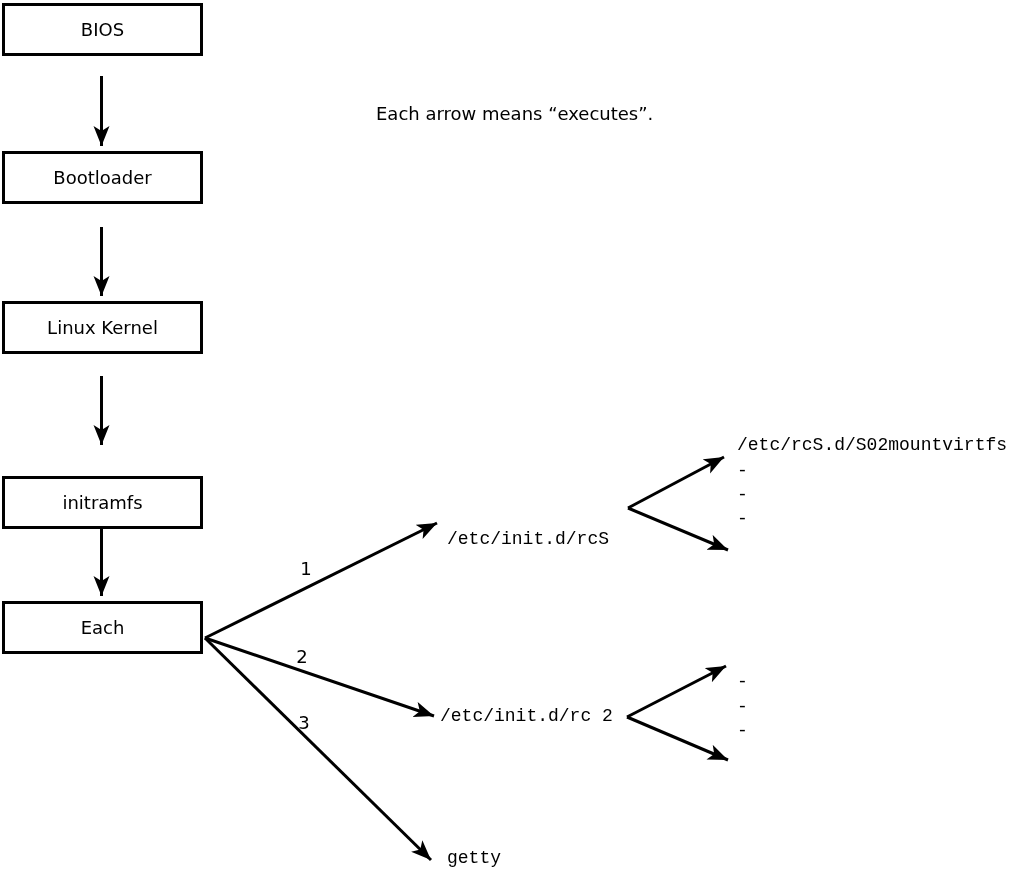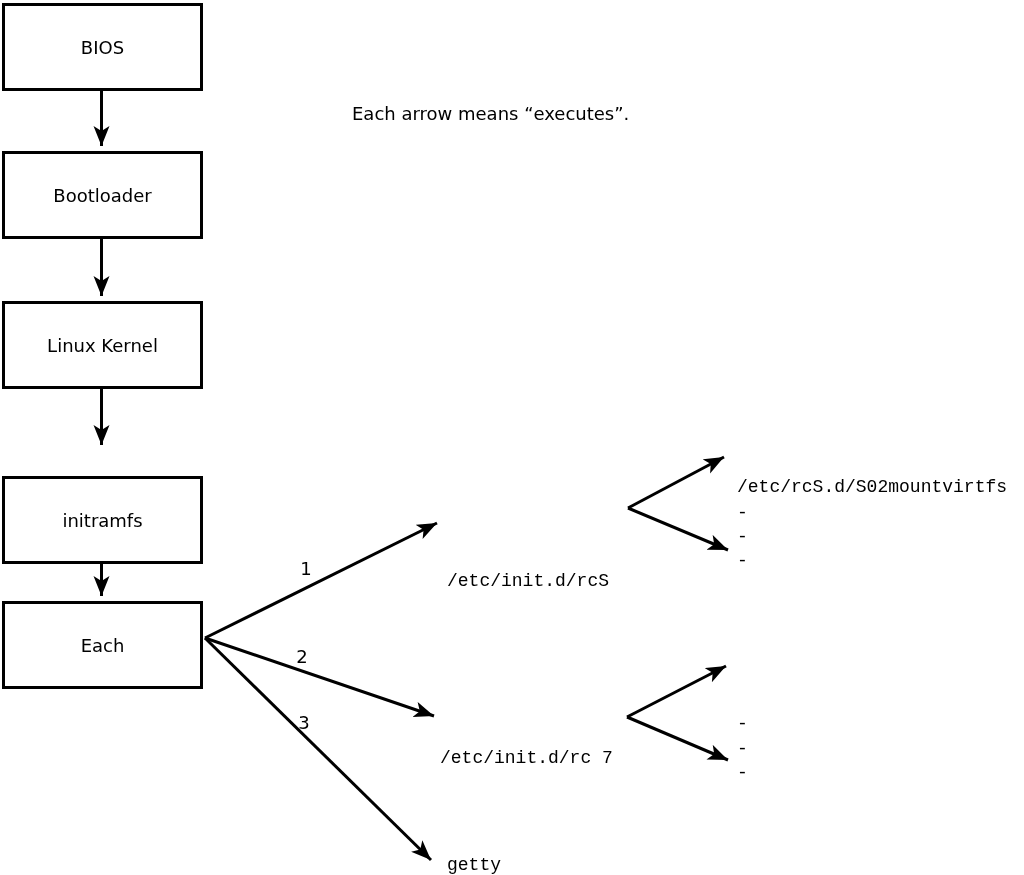--- a/index.html
+++ b/index.html
@@ -21,52 +21,51 @@
     left: 0;
     top: 0;
     width: 1024px;
     height: 875px;
     pointer-events: none;
   }
   .box {
     position: absolute;
     left: 2px;
     width: 201px;
-    height: 88px;
+    height: 53px;
     box-sizing: border-box;
     border: 3px solid #000000;
     background: #ffffff;
     display: flex;
     align-items: center;
     justify-content: center;
   }
   .box-label {
     font-size: 18px;
     white-space: nowrap;
   }
   .note {
     position: absolute;
-    left: 352px;
+    left: 376px;
     top: 103px;
     font-size: 18px;
     white-space: nowrap;
   }
   .num {
     position: absolute;
     font-size: 18px;
     transform: translate(-50%, -50%);
   }
   .mono {
     position: absolute;
     font-family: "Liberation Mono", monospace;
     font-size: 18px;
     line-height: 22px;
     white-space: pre;
     transform: translateY(-50%);
-    margin-top: 42px;
   }
 </style>
 </head>
 <body>
 
 <div class="canvas">
 
   <svg class="arrows-layer" viewBox="0 0 1024 875" xmlns="http://www.w3.org/2000/svg">
     <defs>
       <marker id="ah" markerUnits="userSpaceOnUse" markerWidth="22" markerHeight="18" refX="20" refY="8" orient="auto">
@@ -111,20 +110,20 @@
   <span class="num" style="left:306px;top:568px">1</span>
   <span class="num" style="left:302px;top:656px">2</span>
   <span class="num" style="left:304px;top:722px">3</span>
 
   <span class="mono" style="left:447px;top:539px">/etc/init.d/rcS</span>
   <span class="mono" style="left:737px;top:445px">/etc/rcS.d/S02mountvirtfs</span>
   <span class="mono" style="left:737px;top:471px">-</span>
   <span class="mono" style="left:737px;top:495px">-</span>
   <span class="mono" style="left:737px;top:519px">-</span>
 
-  <span class="mono" style="left:440px;top:716px">/etc/init.d/rc 7</span>
+  <span class="mono" style="left:440px;top:716px">/etc/init.d/rc 2</span>
   <span class="mono" style="left:737px;top:682px">-</span>
   <span class="mono" style="left:737px;top:707px">-</span>
   <span class="mono" style="left:737px;top:731px">-</span>
 
-  <span class="mono" style="left:447px;top:823px">getty</span>
+  <span class="mono" style="left:447px;top:858px">getty</span>
 
 </div>
 
 </body></html>

